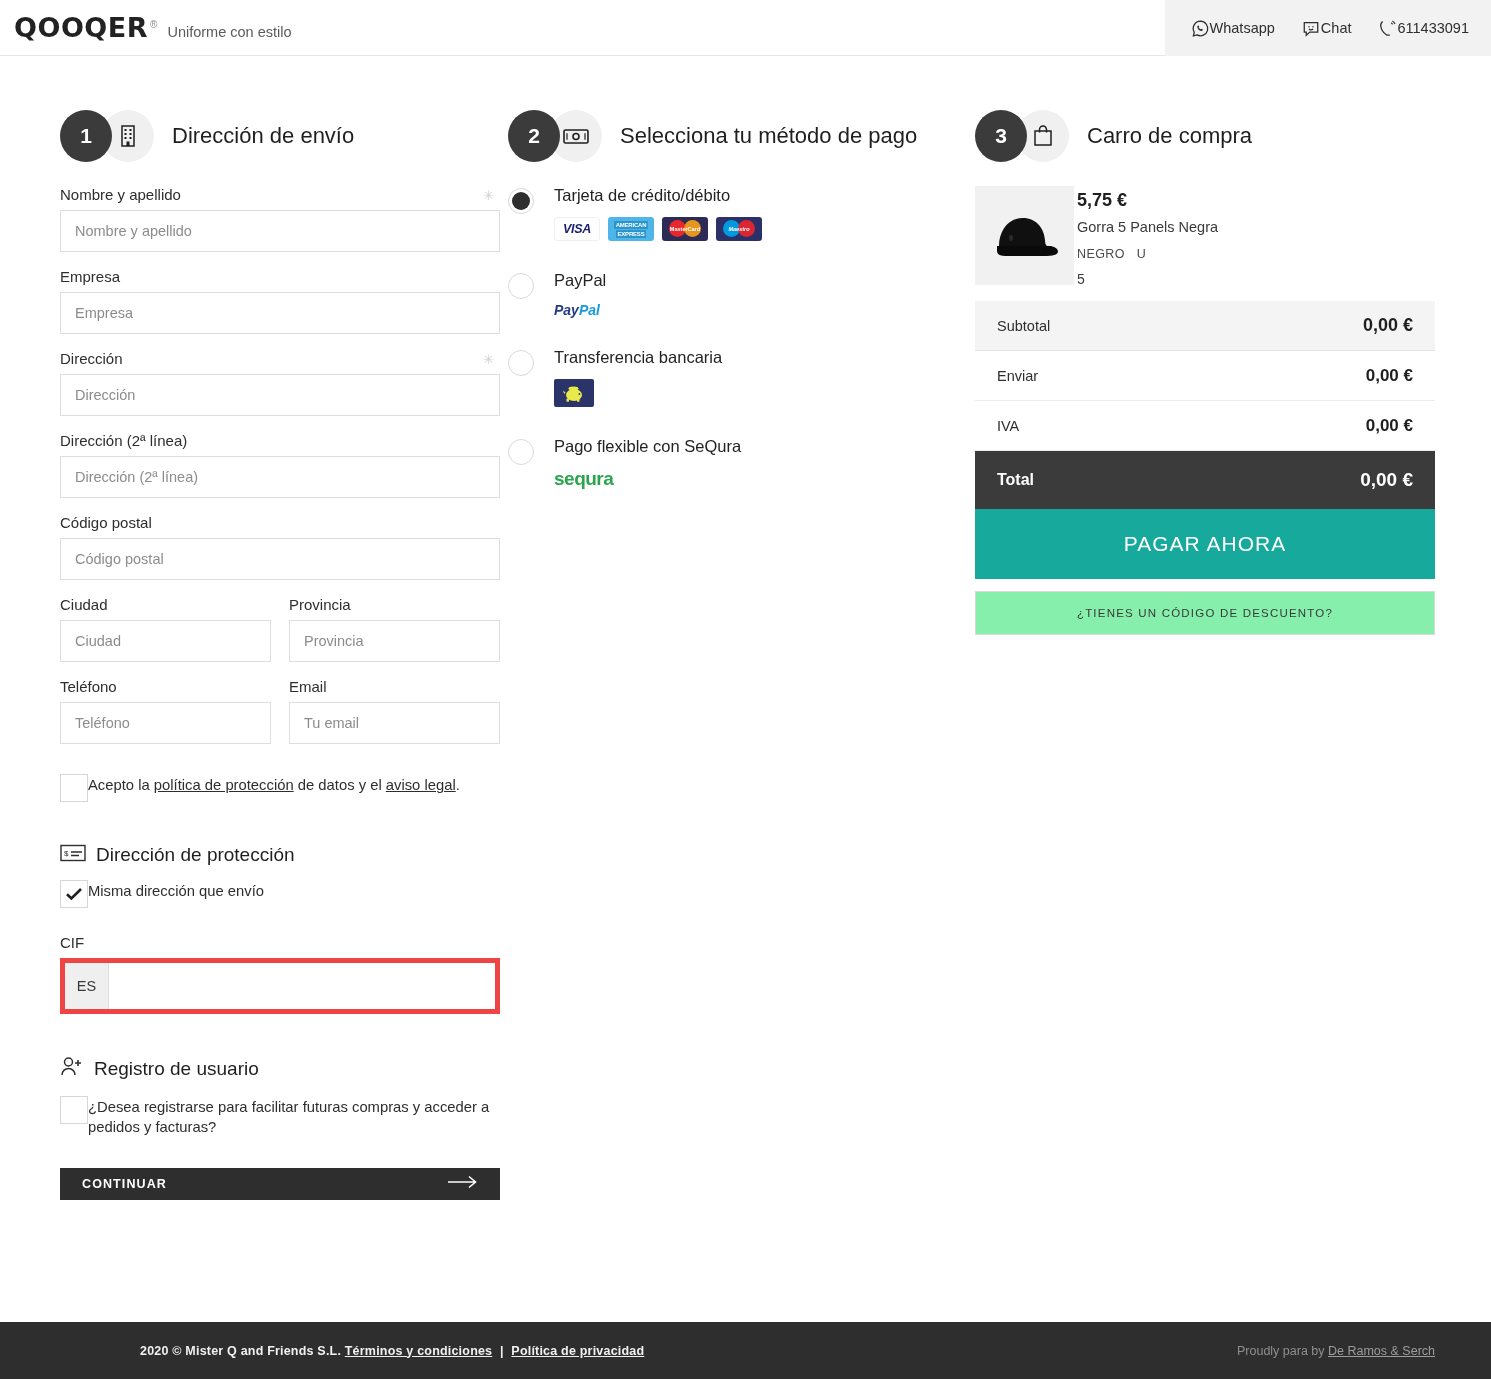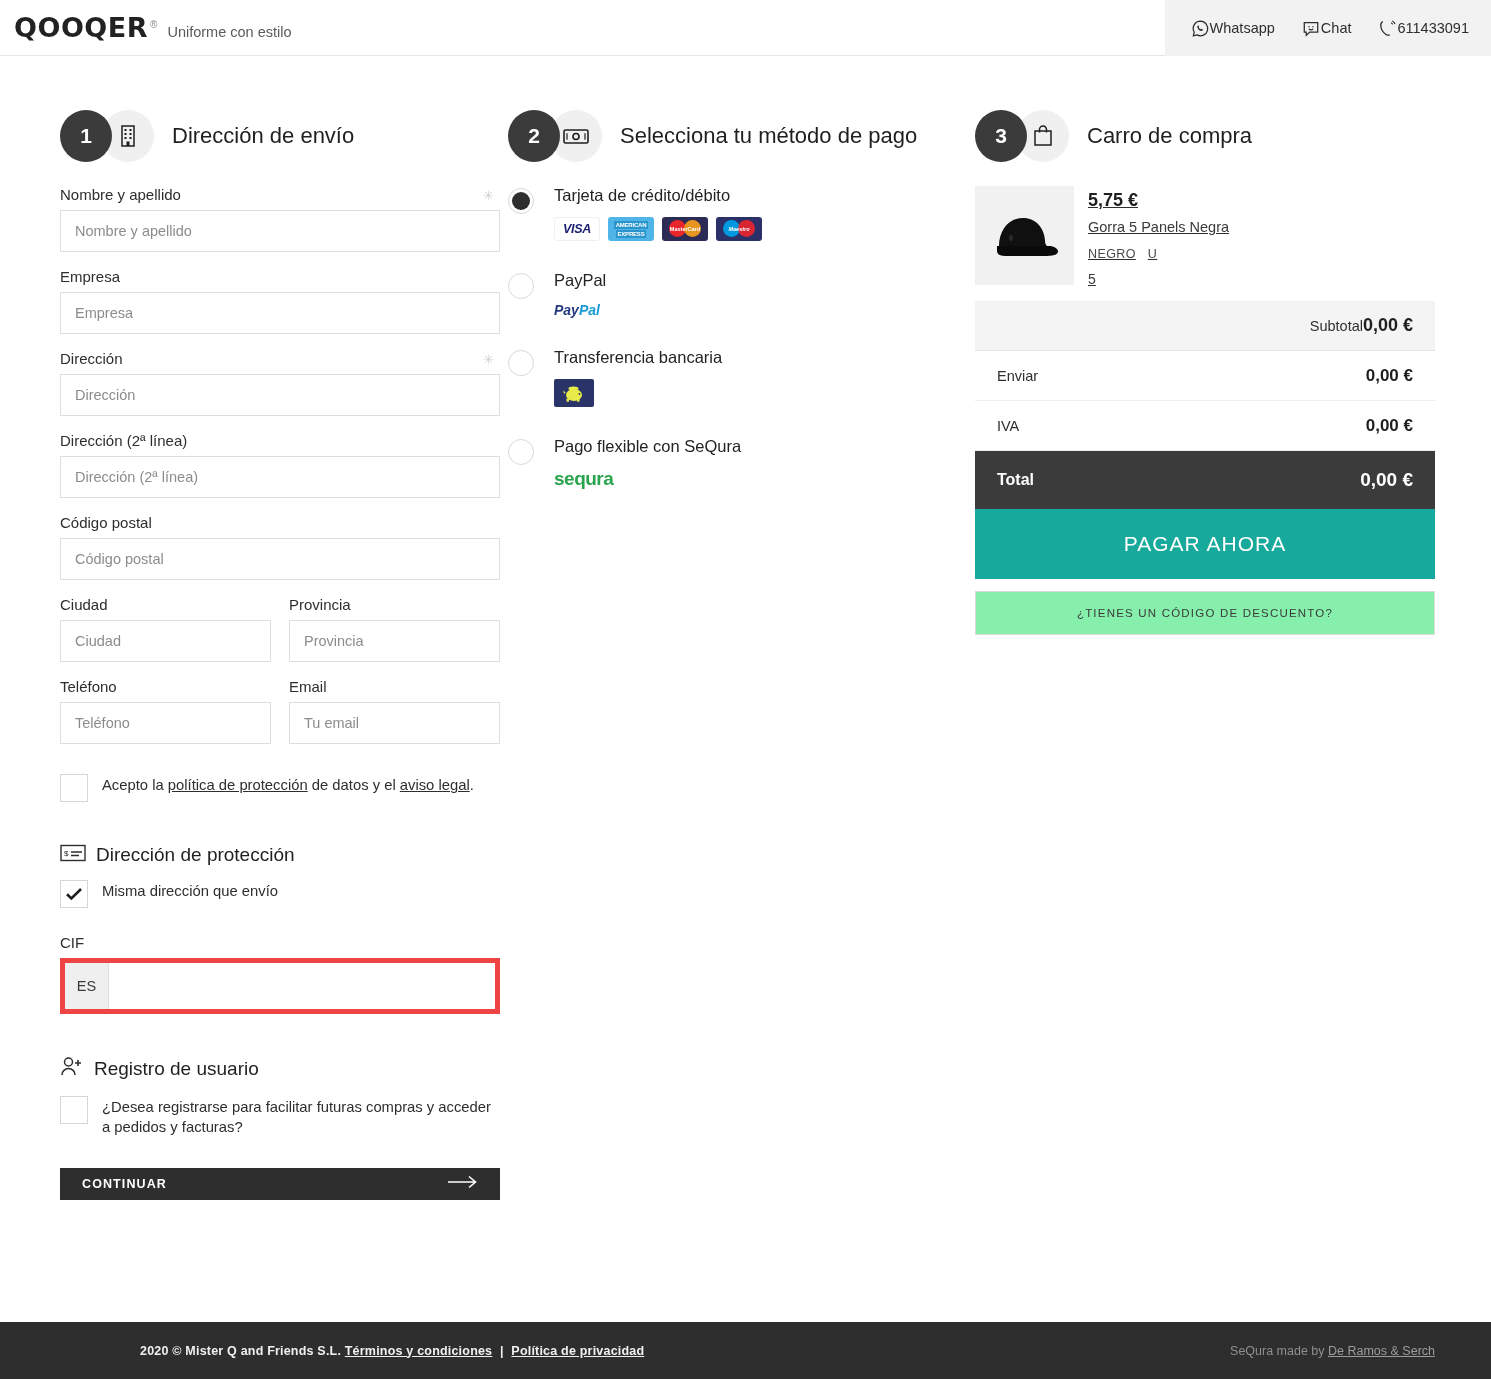--- a/index.html
+++ b/index.html
@@ -87,21 +87,21 @@
   .select-wrap { position: relative; }
   .select-wrap .input { appearance: none; -webkit-appearance: none; padding-right: 34px; }
   .caret {
     position: absolute; right: 12px; top: 50%; transform: translateY(-50%);
     pointer-events: none;
   }
   .row2 { display: flex; gap: 18px; }
   .row2 > .field { flex: 1; margin-bottom: 16px; }
 
   
-  .check-row { display: flex; align-items: flex-start; gap: 14px; margin-top: 14px; }
+  .check-row { display: flex; align-items: flex-start; gap: 0; margin-top: 14px; }
   .checkbox {
     width: 28px; height: 28px; min-width: 28px;
     border: 1px solid #d6d6d6; background: #fff;
     display: flex; align-items: center; justify-content: center;
     cursor: pointer;
   }
   .check-text { font-size: 14.8px; line-height: 1.35; color: #2e2e2e; padding-top: 2px; }
   .check-text a { color: #2e2e2e; text-decoration: underline; }
 
   .subsec-head { display: flex; align-items: center; gap: 10px; margin: 42px 0 8px 0; }
@@ -155,40 +155,40 @@
   .logo-maestro .c1 { background: #0099df; left: 7px; }
   .logo-maestro .c2 { background: #e8262b; right: 7px; opacity: .92; }
   .logo-maestro .mtext { position: absolute; font-size: 5.5px; font-weight: 700; color: #fff; width: 100%; text-align: center; top: 9px; z-index: 3; font-style: italic; }
 
   .logo-paypal { font-size: 14px; font-weight: 700; font-style: italic; color: #253b80; }
   .logo-paypal .pal { color: #179bd7; }
   .logo-piggy { width: 40px; height: 28px; background: #2b3468; display: flex; align-items: center; justify-content: center; border-radius: 2px; }
   .logo-sequra { font-size: 19px; font-weight: 700; color: #2ba44e; letter-spacing: -0.5px; }
 
   
-  .cart-item { display: flex; gap: 14px; margin-bottom: 14px; text-decoration: underline; }
+  .cart-item { display: flex; gap: 3px; margin-bottom: 14px; }
   .cart-thumb {
     width: 99px; height: 99px; background: #f1f1f1;
     display: flex; align-items: center; justify-content: center;
     overflow: hidden;
   }
   .cart-info { padding-top: 4px; }
   .cart-price { font-size: 18px; font-weight: 700; color: #1f1f1f; margin-bottom: 8px; }
   .cart-name { font-size: 14.5px; color: #3a3a3a; margin-bottom: 12px; }
   .cart-variant { font-size: 12.5px; color: #4a4a4a; letter-spacing: .4px; margin-bottom: 10px; }
   .cart-variant span { margin-right: 12px; }
   .cart-qty { font-size: 14px; color: #3a3a3a; }
 
   .sum-row {
     display: flex; justify-content: space-between; align-items: center;
     height: 50px; padding: 0 22px;
     border-bottom: 1px solid #ececec;
     font-size: 14.5px; color: #2e2e2e;
   }
-  .sum-row.shaded { background: #f4f4f4; border-bottom: 1px solid #e4e4e4; justify-content: flex-end; }
+  .sum-row.shaded { background: #f4f4f4; border-bottom: 1px solid #e4e4e4; }
   .sum-row .amount { font-size: 17px; font-weight: 700; color: #1f1f1f; }
   .sum-row.shaded .amount { font-size: 18px; }
   .sum-row.total {
     background: #3b3b3b; color: #fff; height: 58px; border-bottom: none;
     font-weight: 700; font-size: 16px;
   }
   .sum-row.total .amount { color: #fff; font-size: 19px; }
 
   .btn-pay {
     width: 100%; height: 70px;
@@ -535,17 +535,17 @@
   </div>
 
   <div class="footer">
     <div class="footer-left">
       <span>2020 © Mister Q and Friends S.L.</span>
       <a href="#">Términos y condiciones</a>
       <span class="sep">|</span>
       <a href="#">Política de privacidad</a>
     </div>
     <div class="footer-right">
-      <span>SeQura made by </span><a href="#">De Ramos &amp; Serch</a>
+      <span>Proudly para by </span><a href="#">De Ramos &amp; Serch</a>
     </div>
   </div>
 
 </div>
 
 </body></html>

